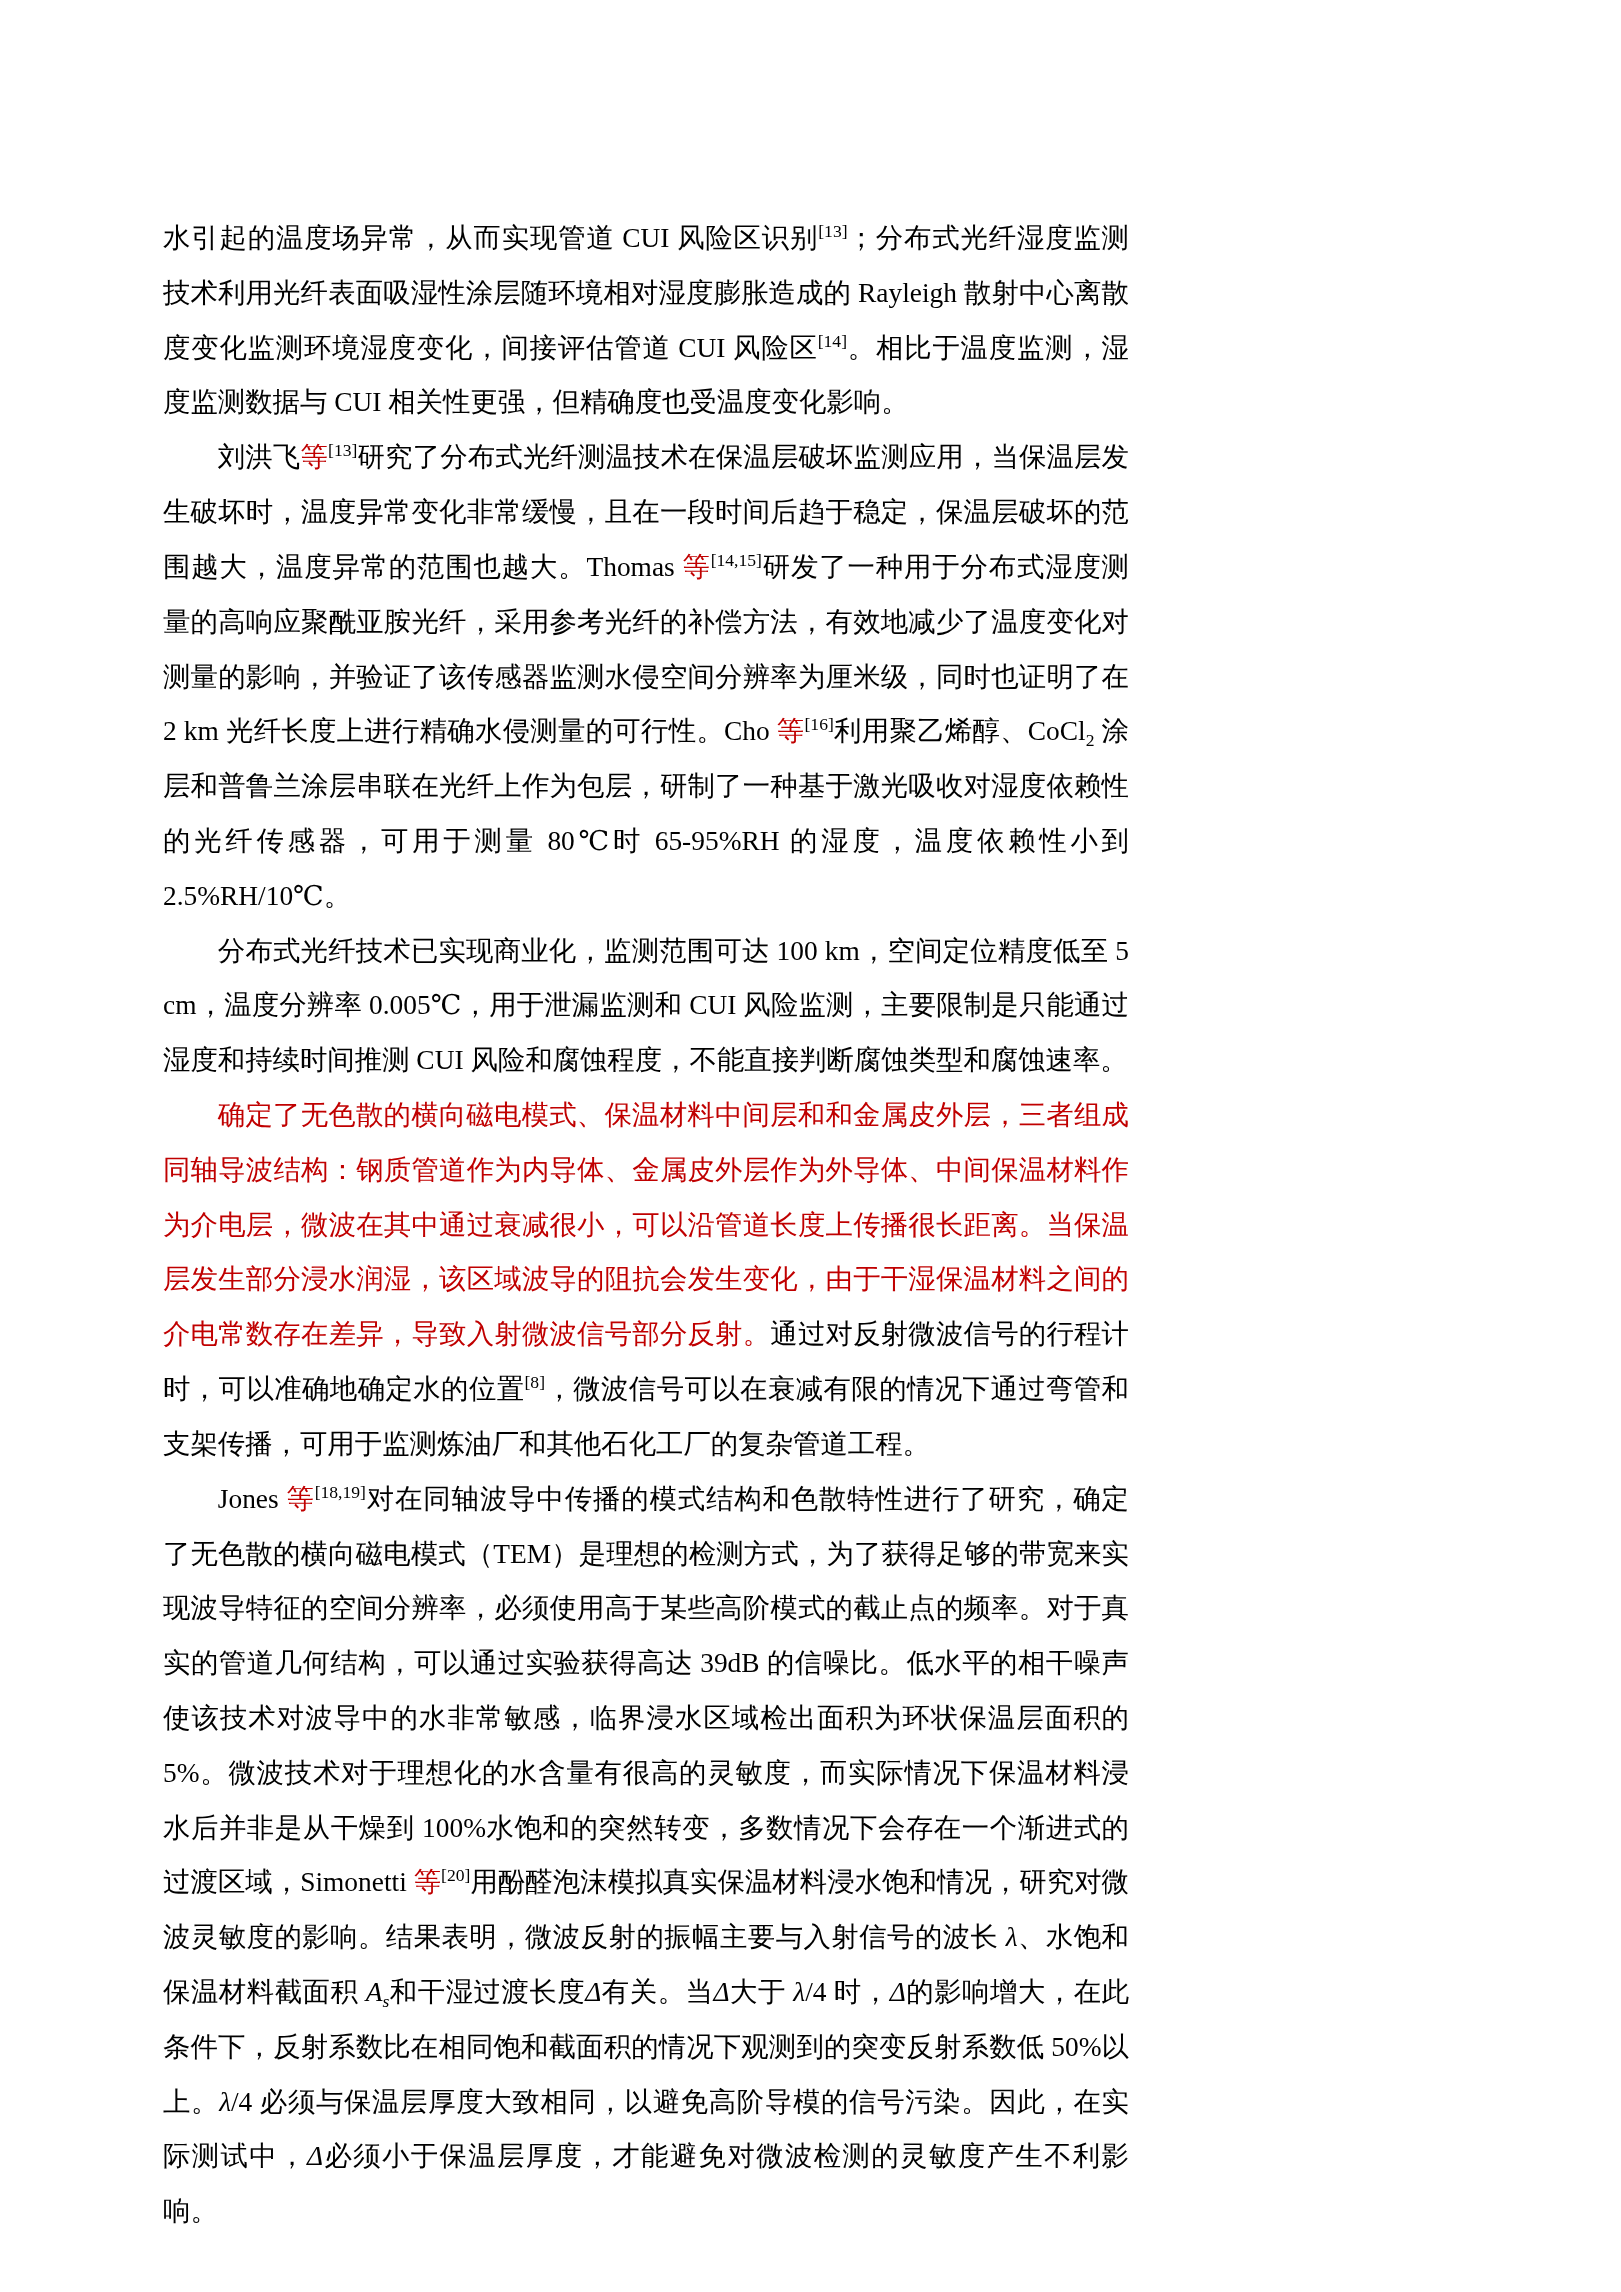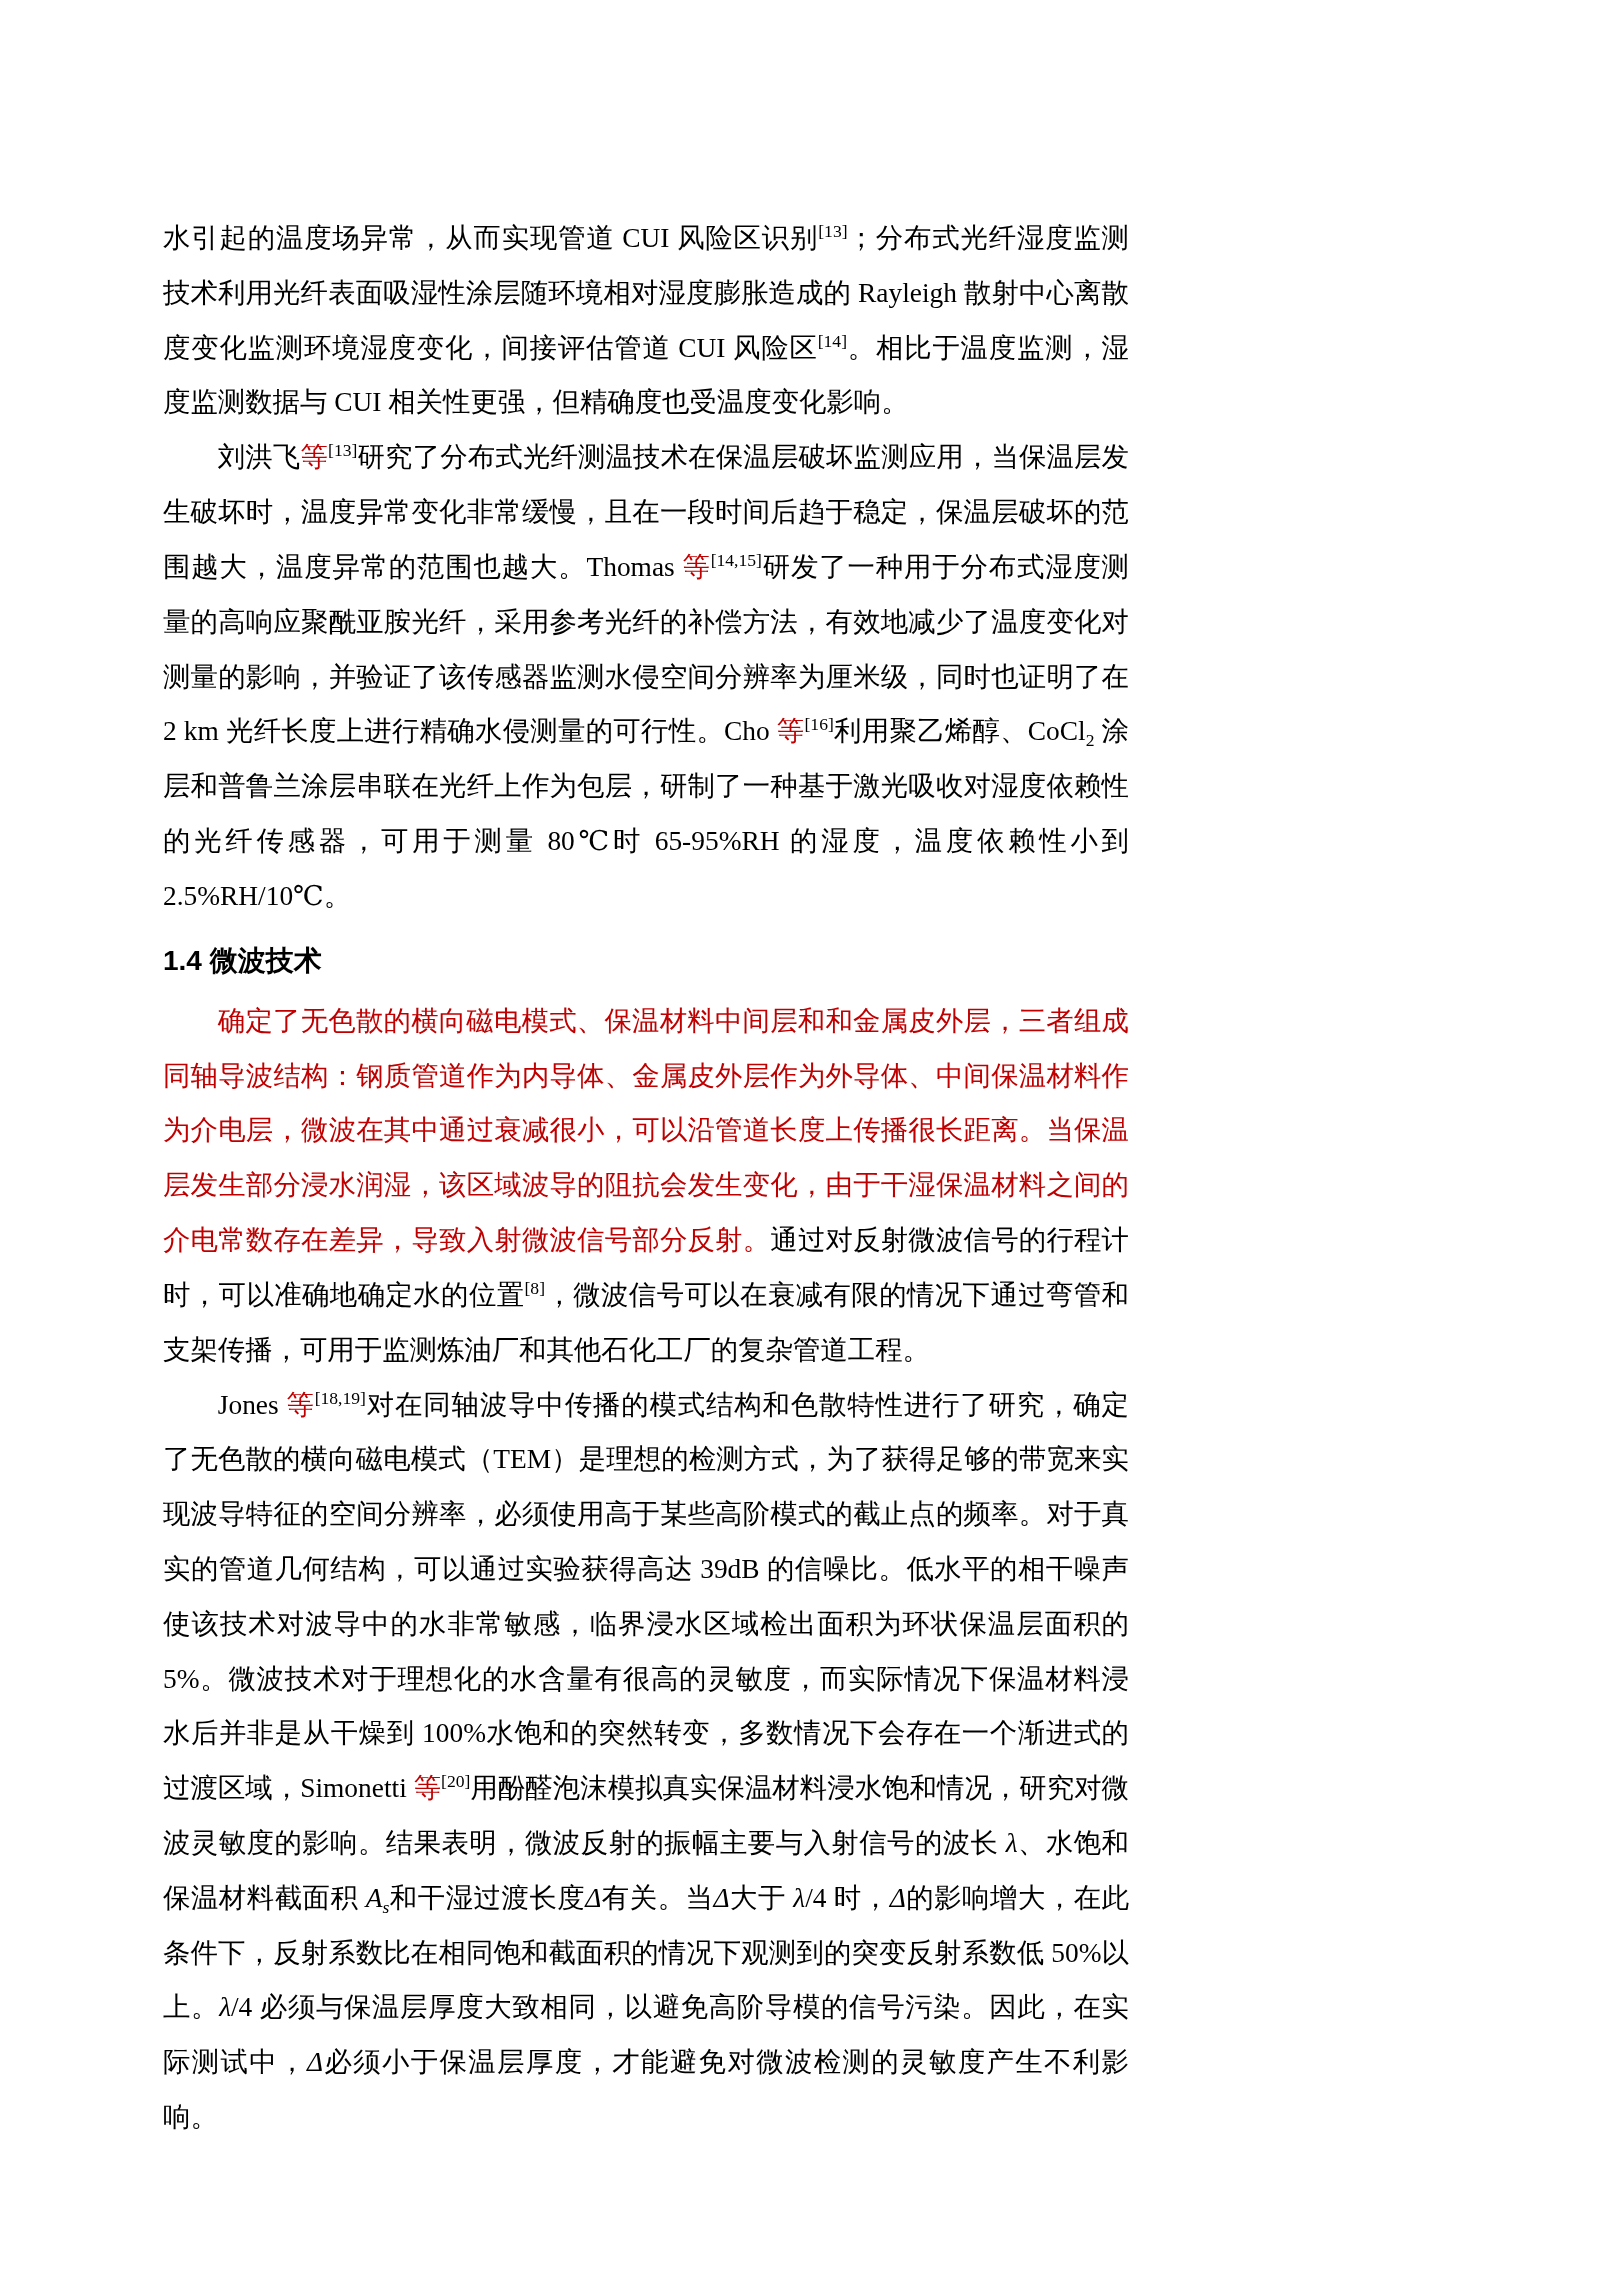--- a/index.html
+++ b/index.html
@@ -59,22 +59,24 @@
 <div class="page">
 
   <p class="para">
     <span>水引起的温度场异常，从而实现管道 CUI 风险区识别</span><span class="sup">[13]</span><span>；分布式光纤湿度监测技术利用光纤表面吸湿性涂层随环境相对湿度膨胀造成的 Rayleigh 散射中心离散度变化监测环境湿度变化，间接评估管道 CUI 风险区</span><span class="sup">[14]</span><span>。相比于温度监测，湿度监测数据与 CUI 相关性更强，但精确度也受温度变化影响。</span>
   </p>
 
   <p class="para indent">
     <span>刘洪飞</span><span class="red">等</span><span class="sup">[13]</span><span>研究了分布式光纤测温技术在保温层破坏监测应用，当保温层发生破坏时，温度异常变化非常缓慢，且在一段时间后趋于稳定，保温层破坏的范围越大，温度异常的范围也越大。Thomas </span><span class="red">等</span><span class="sup">[14,15]</span><span>研发了一种用于分布式湿度测量的高响应聚酰亚胺光纤，采用参考光纤的补偿方法，有效地减少了温度变化对测量的影响，并验证了该传感器监测水侵空间分辨率为厘米级，同时也证明了在 2 km 光纤长度上进行精确水侵测量的可行性。Cho </span><span class="red">等</span><span class="sup">[16]</span><span>利用聚乙烯醇、CoCl</span><span class="sub">2</span><span> 涂层和普鲁兰涂层串联在光纤上作为包层，研制了一种基于激光吸收对湿度依赖性的光纤传感器，可用于测量 80℃时 65-95%RH 的湿度，温度依赖性小到 2.5%RH/10℃。</span>
   </p>
 
+  <p class="para indent">
+    <span>分布式光纤技术已实现商业化，监测范围可达 100 km，空间定位精度低至 5 cm，温度分辨率 0.005℃，用于泄漏监测和 CUI 风险监测，主要限制是只能通过湿度和持续时间推测 CUI 风险和腐蚀程度，不能直接判断腐蚀类型和腐蚀速率。</span>
+  </p>
 
-  <h2 class="section-heading">1.4 微波技术</h2>
 
   <p class="para indent">
     <span class="red">确定了无色散的横向磁电模式、保温材料中间层和和金属皮外层，三者组成同轴导波结构：钢质管道作为内导体、金属皮外层作为外导体、中间保温材料作为介电层，微波在其中通过衰减很小，可以沿管道长度上传播很长距离。当保温层发生部分浸水润湿，该区域波导的阻抗会发生变化，由于干湿保温材料之间的介电常数存在差异，导致入射微波信号部分反射。</span><span>通过对反射微波信号的行程计时，可以准确地确定水的位置</span><span class="sup">[8]</span><span>，微波信号可以在衰减有限的情况下通过弯管和支架传播，可用于监测炼油厂和其他石化工厂的复杂管道工程。</span>
   </p>
 
   <p class="para indent">
     <span>Jones </span><span class="red">等</span><span class="sup">[18,19]</span><span>对在同轴波导中传播的模式结构和色散特性进行了研究，确定了无色散的横向磁电模式（TEM）是理想的检测方式，为了获得足够的带宽来实现波导特征的空间分辨率，必须使用高于某些高阶模式的截止点的频率。对于真实的管道几何结构，可以通过实验获得高达 39dB 的信噪比。低水平的相干噪声使该技术对波导中的水非常敏感，临界浸水区域检出面积为环状保温层面积的 5%。微波技术对于理想化的水含量有很高的灵敏度，而实际情况下保温材料浸水后并非是从干燥到 100%水饱和的突然转变，多数情况下会存在一个渐进式的过渡区域，Simonetti </span><span class="red">等</span><span class="sup">[20]</span><span>用酚醛泡沫模拟真实保温材料浸水饱和情况，研究对微波灵敏度的影响。结果表明，微波反射的振幅主要与入射信号的波长 </span><span class="it">λ</span><span>、水饱和保温材料截面积 </span><span class="it">A</span><span class="it sub">s</span><span>和干湿过渡长度</span><span class="it">Δ</span><span>有关。当</span><span class="it">Δ</span><span>大于 </span><span class="it">λ</span><span>/4 时，</span><span class="it">Δ</span><span>的影响增大，在此条件下，反射系数比在相同饱和截面积的情况下观测到的突变反射系数低 50%以上。</span><span class="it">λ</span><span>/4 必须与保温层厚度大致相同，以避免高阶导模的信号污染。因此，在实际测试中，</span><span class="it">Δ</span><span>必须小于保温层厚度，才能避免对微波检测的灵敏度产生不利影响。</span>
   </p>
 
 </div>

